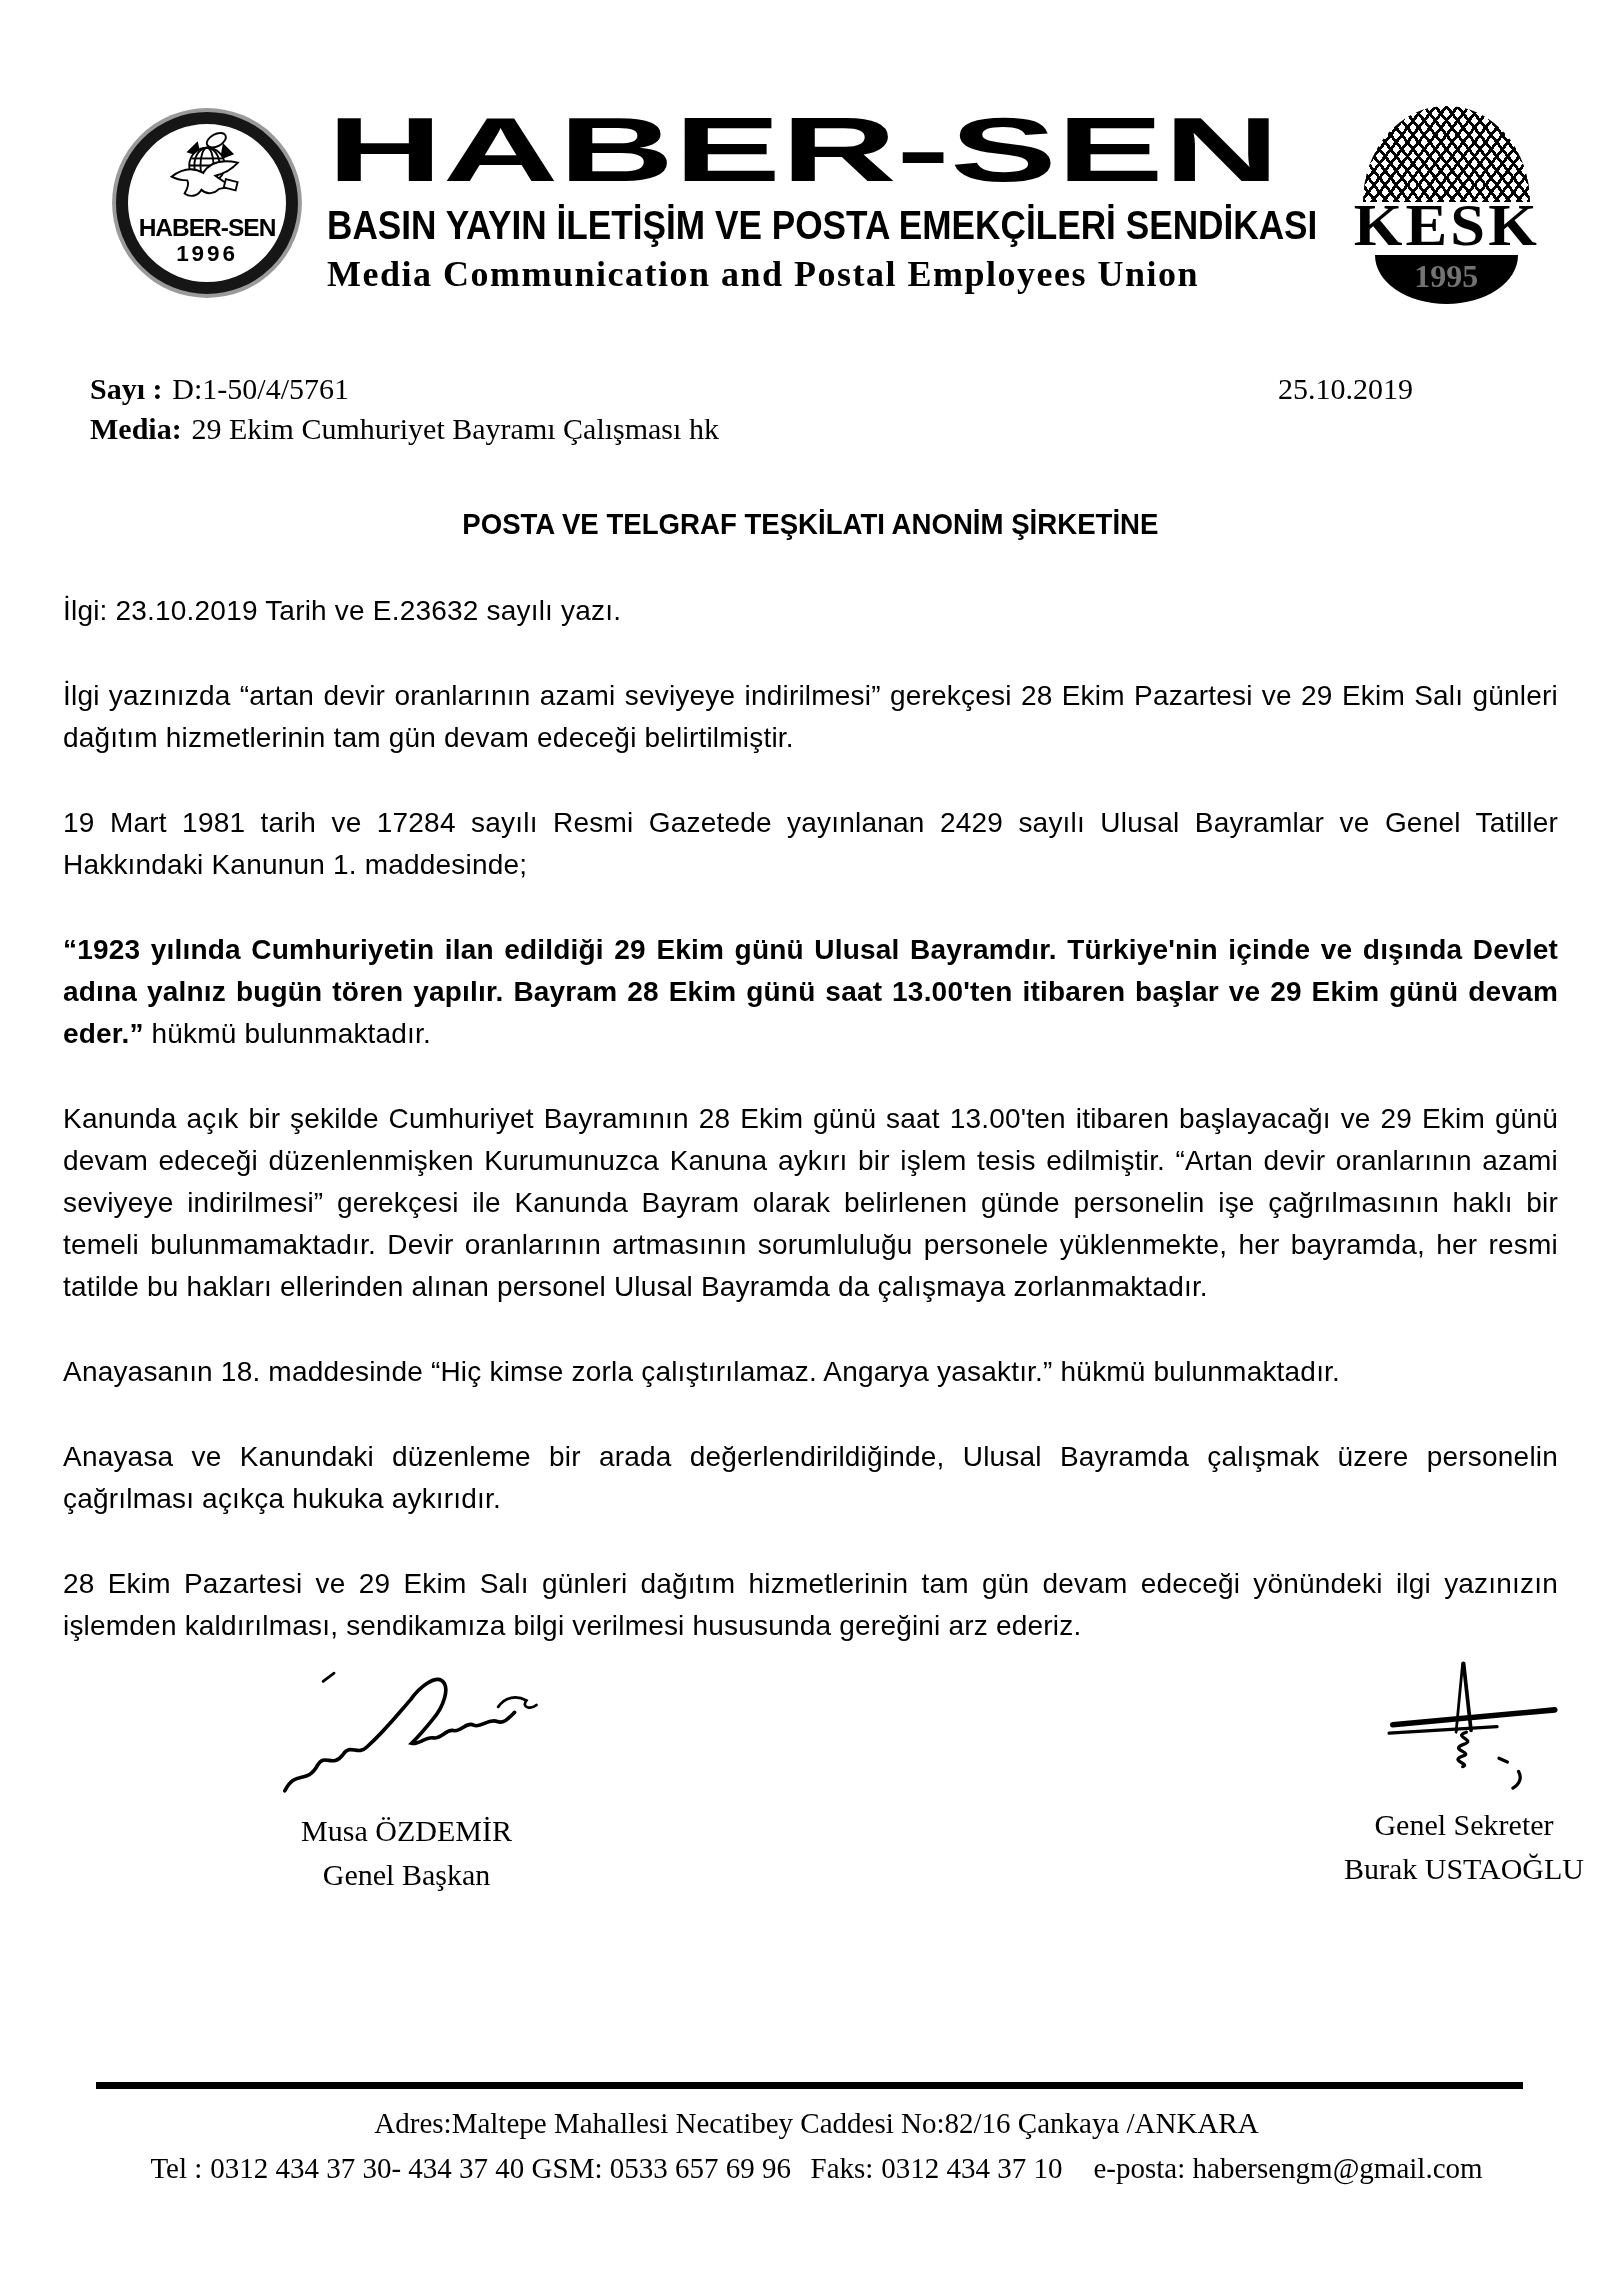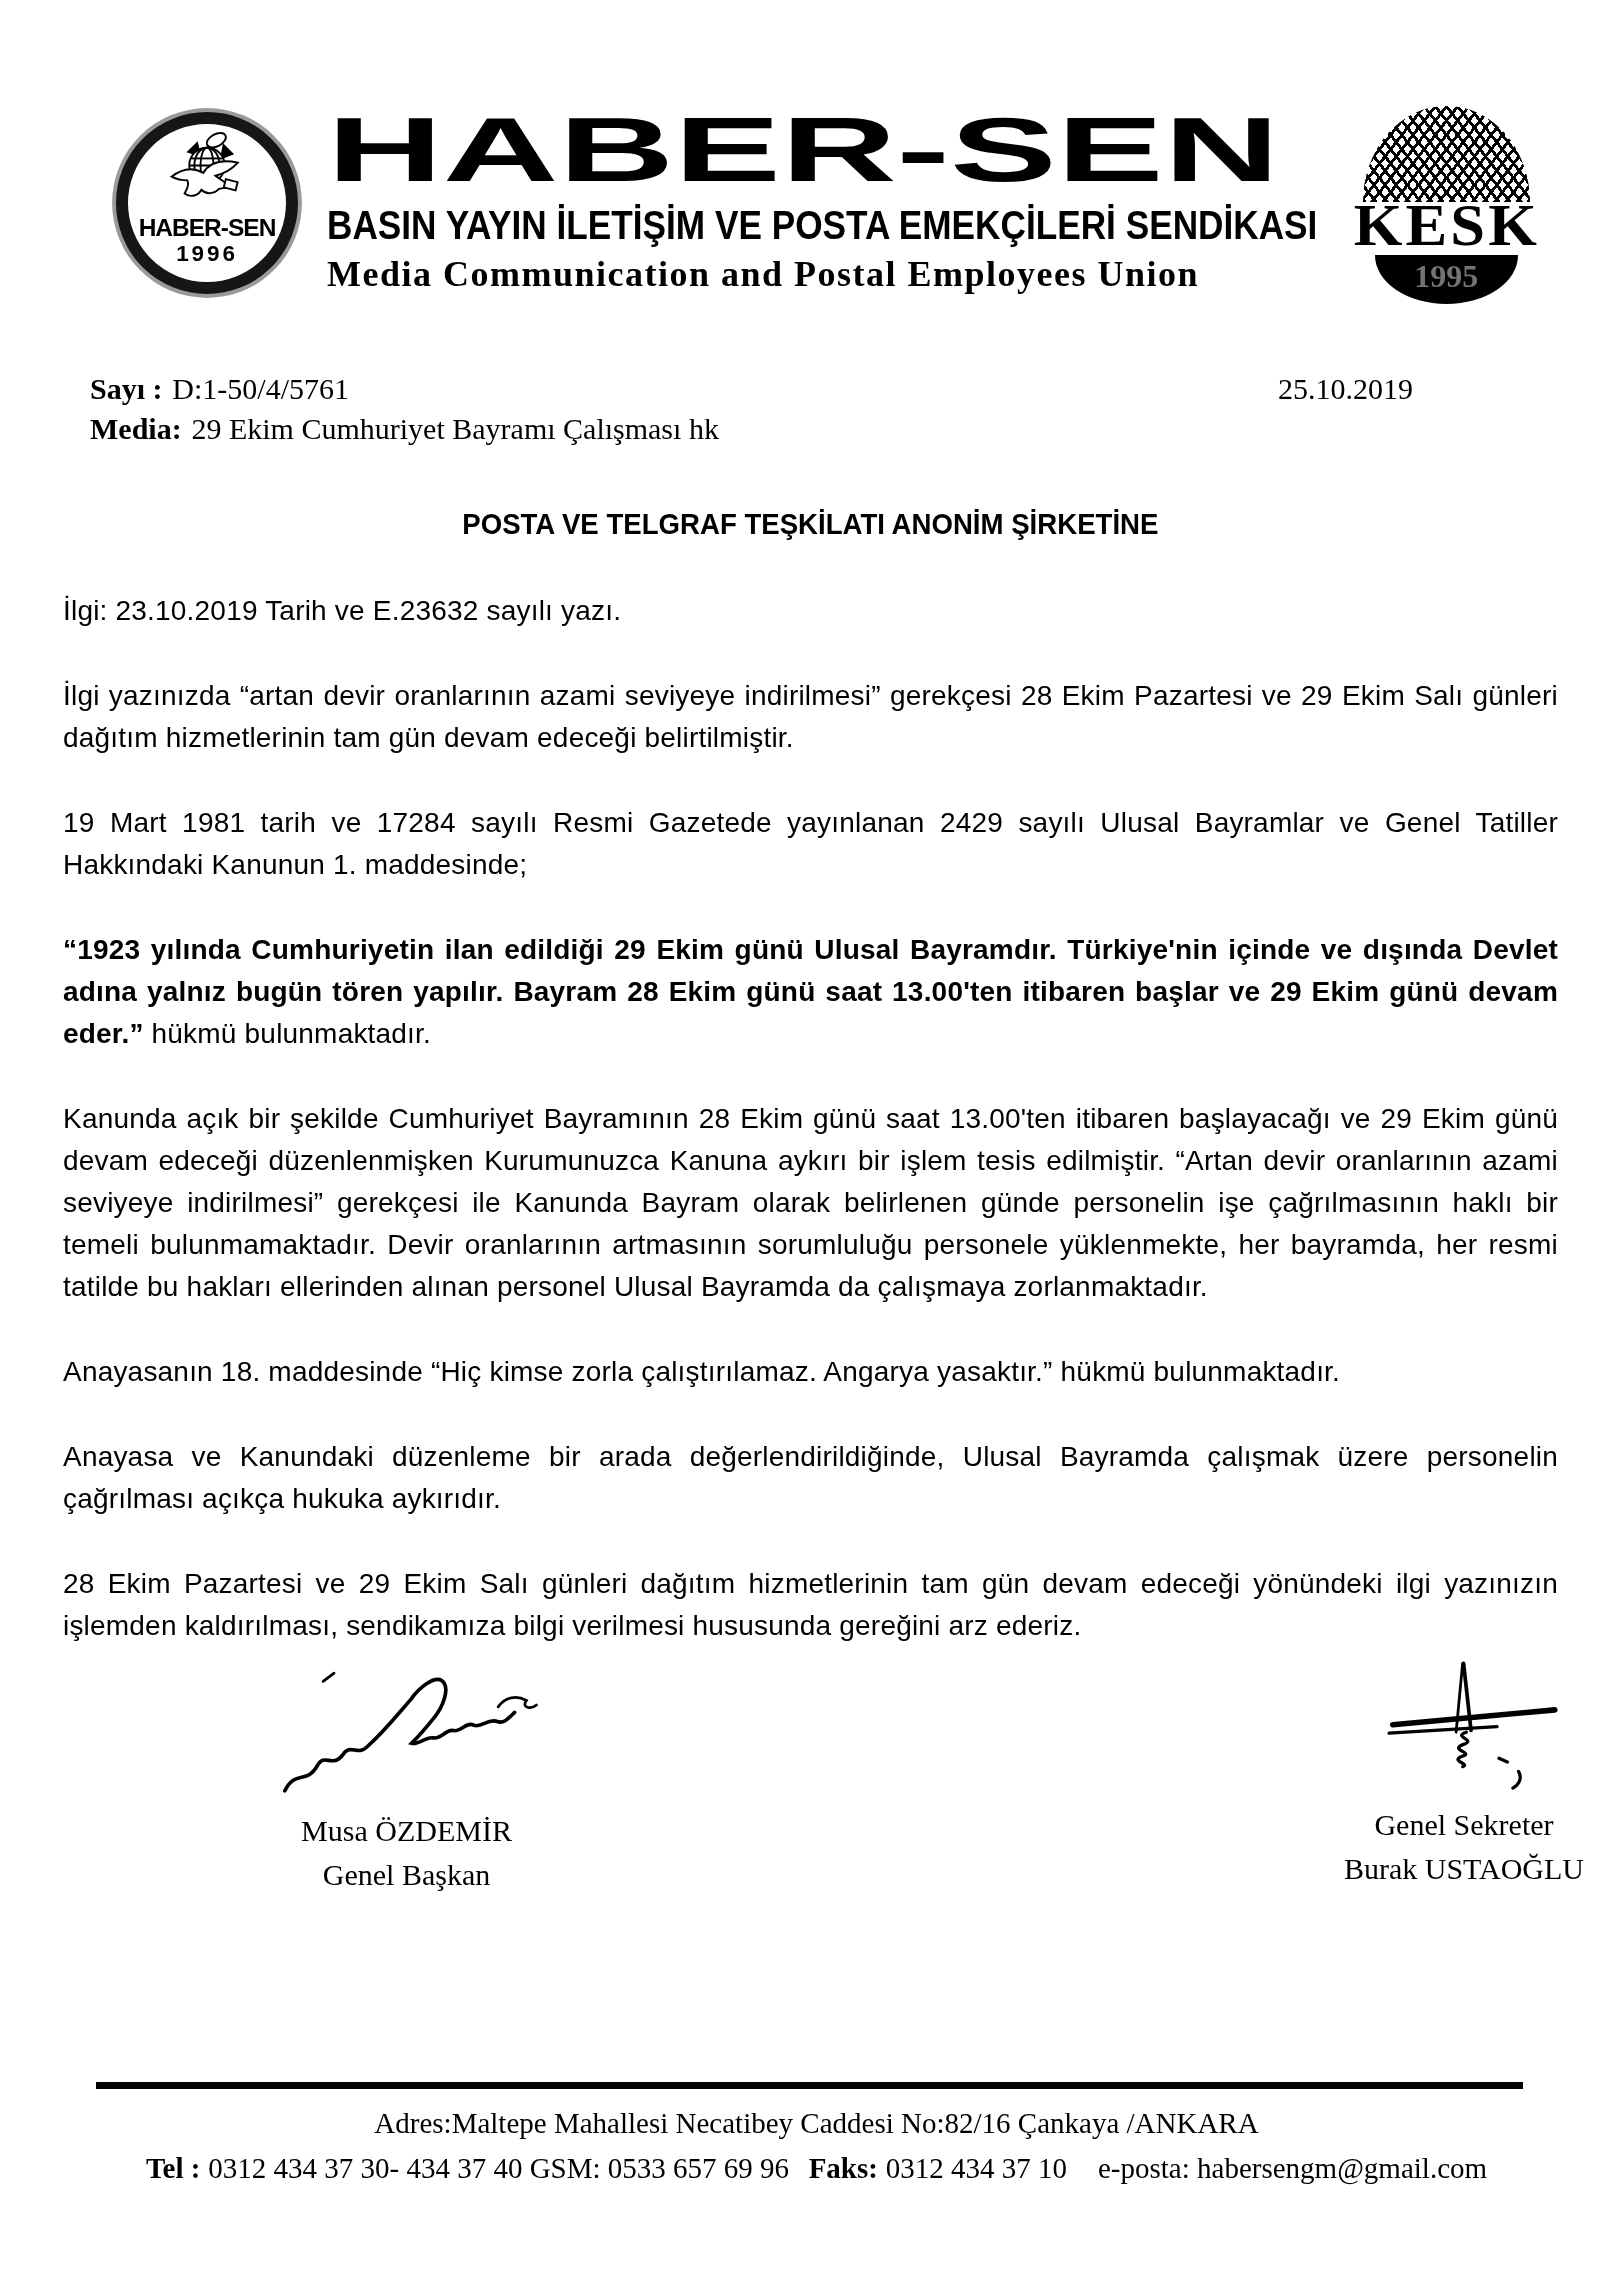--- a/index.html
+++ b/index.html
@@ -82,21 +82,21 @@
   .sig-right { width:323px; margin-left:auto; margin-right:97px; }
   .sig-mark { display:block; margin:0 auto; }
   .sig-left  .sig-mark { width:225px; height:149px; }
   .sig-right .sig-mark { width:284px; height:155px; }
 
   
   .footer { position:absolute; top:2082px; left:6px; width:100%; }
   .footer-rule { height:6.9px; background:#000; margin:0 104px 15.7px 90px; }
   .footer-address { text-align:center; font-size:29px; line-height:1.3; }
   .footer-contact { text-align:center; font-size:29px; line-height:1.3; margin-top:7.8px; }
-  .footer-contact .b { font-weight:700;text-align:center; }
+  .footer-contact .b { font-weight:400;text-align:center; }
   .gap-s { margin-left:7.8px; }
   .gap-m { margin-left:19.6px; }
   .gap-l { margin-left:31px; }
 </style>
 </head>
 <body>
 
 <div class="page">
 
   <header class="letterhead">

